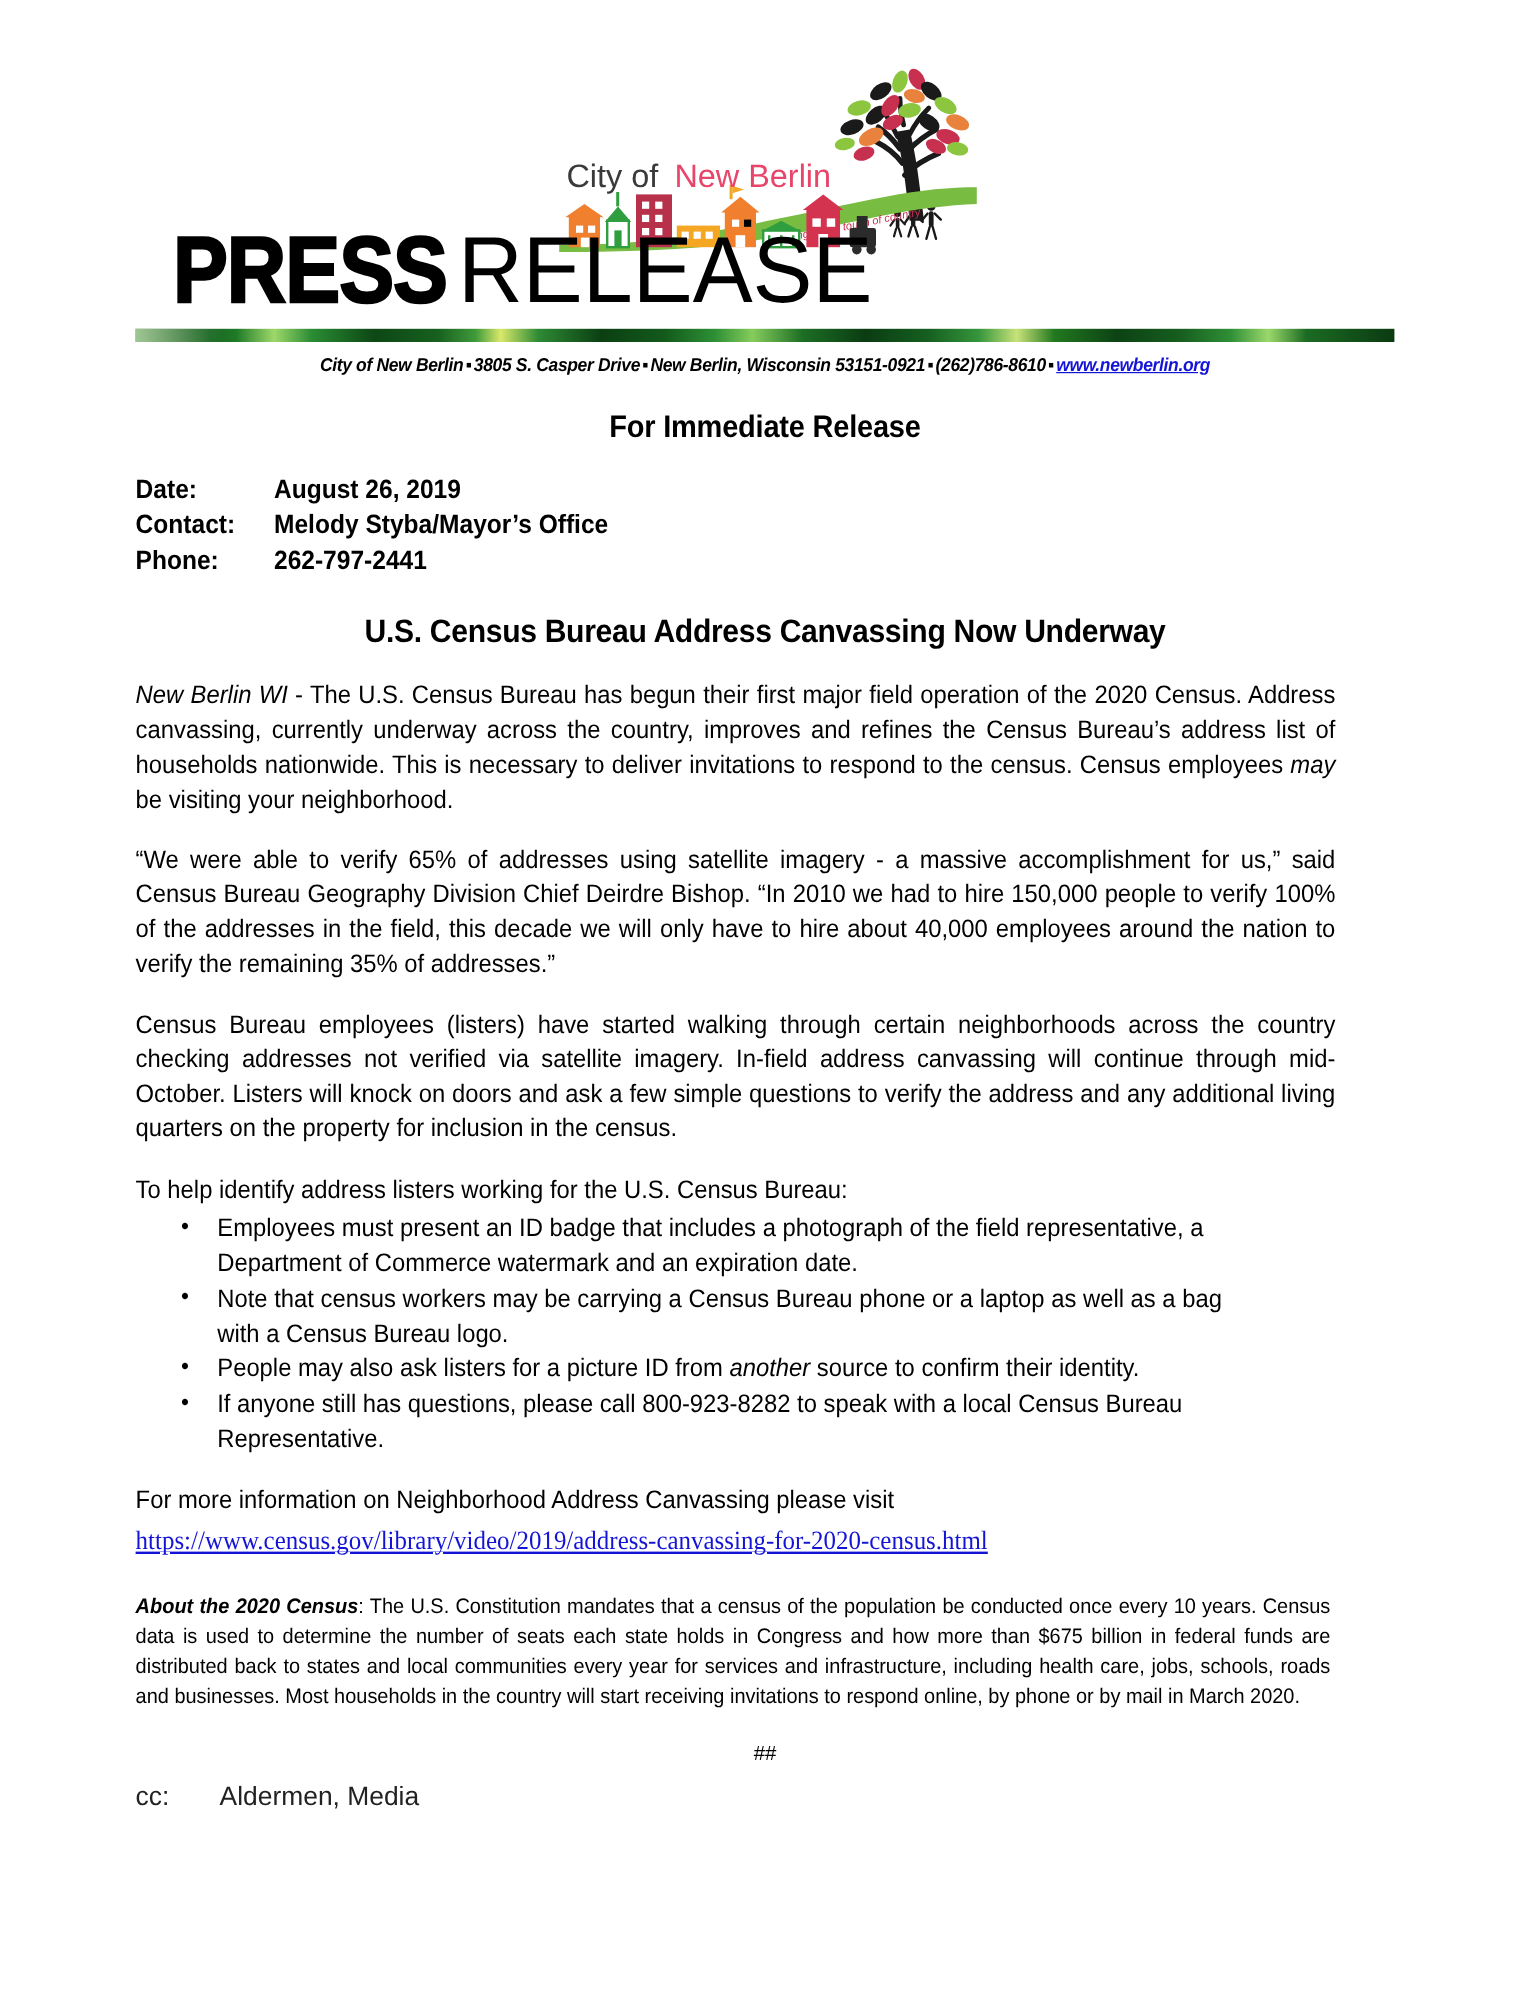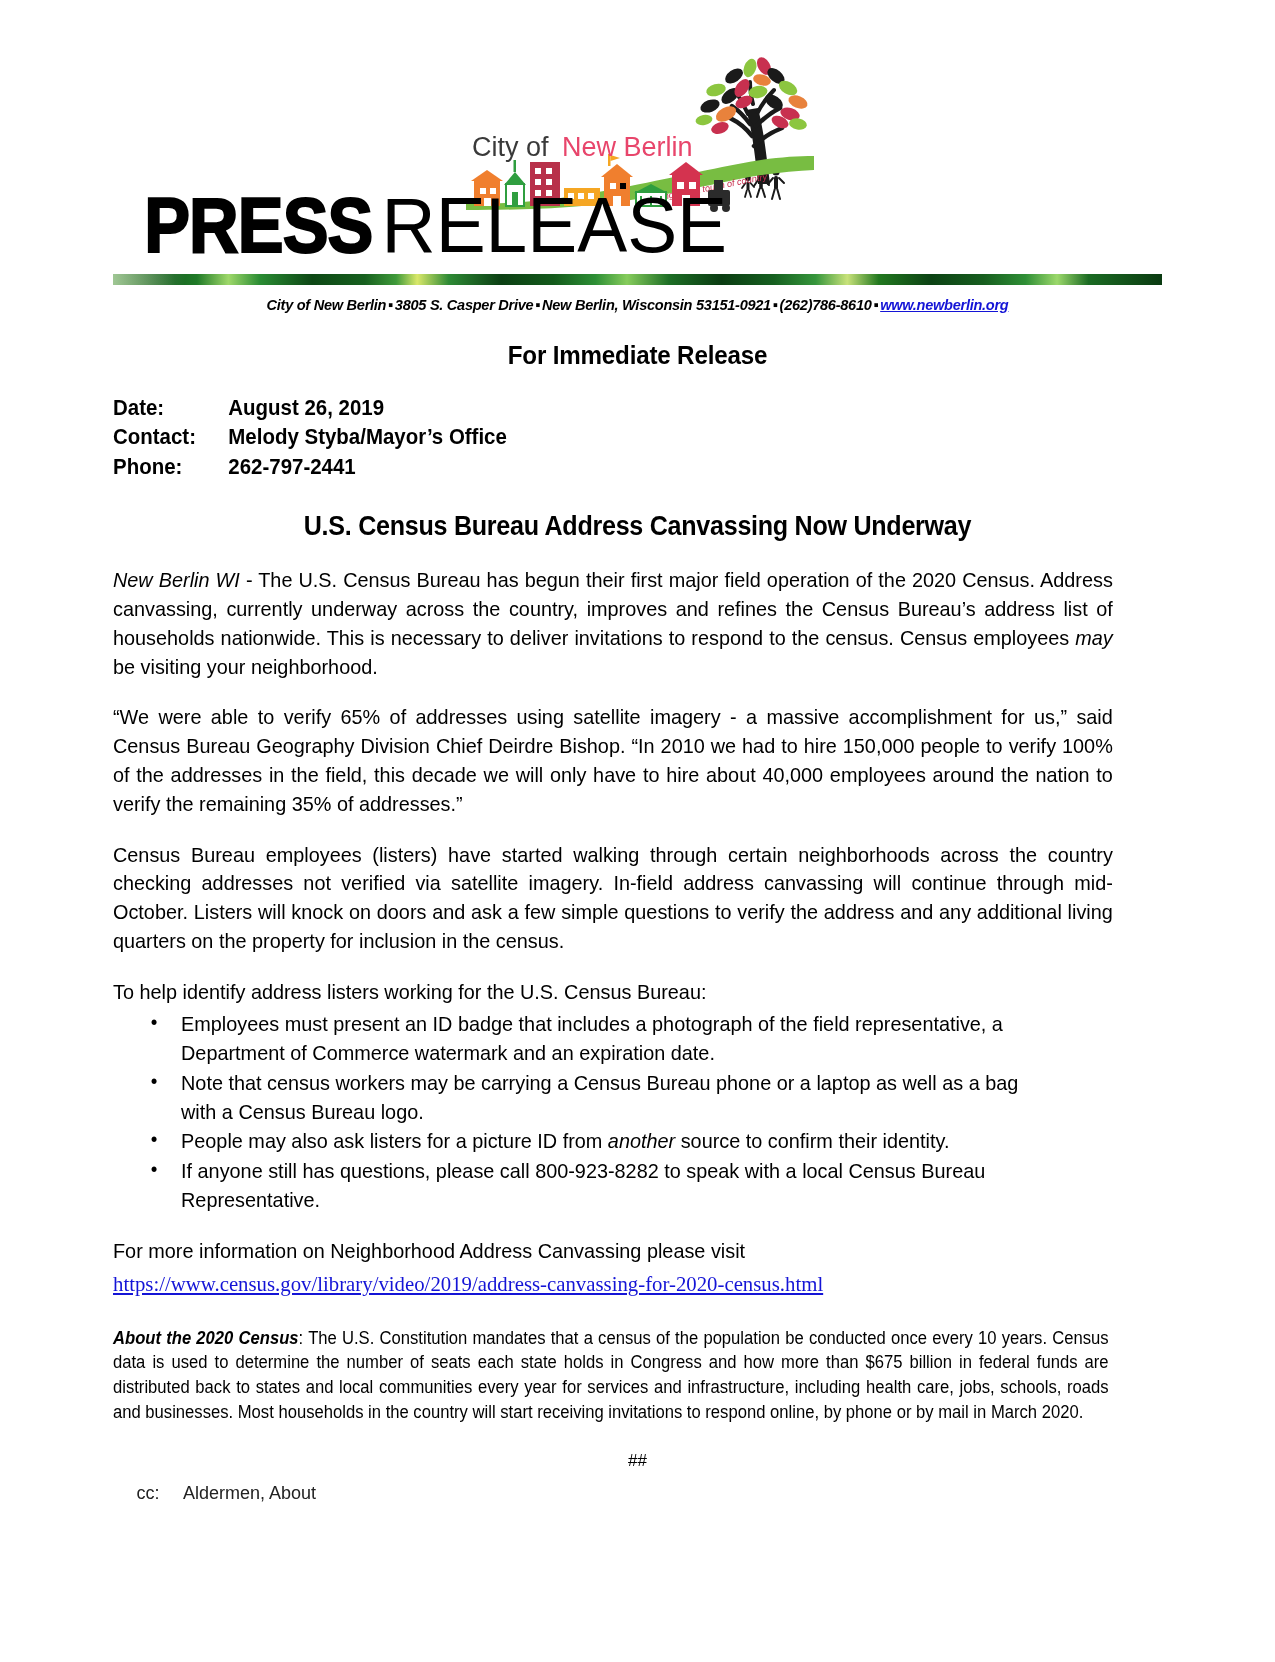--- a/index.html
+++ b/index.html
@@ -195,23 +195,22 @@
   
   .hashes {
     text-align: center;
     font-size: 17px;
     margin-top: 26px;
     font-weight: normal;
   }
   .cc-row {
     display: flex;
     margin-top: 12px;
-    font-size: 18px;
+    font-size: 22px;
     color: #222;
-    text-align: center;
   }
   .cc-label { width: 70px; flex: 0 0 70px; }
 </style>
 </head>
 <body>
 
 <div class="page">
 
   <div class="logo-wrap">
     <div class="logo">
@@ -376,16 +375,16 @@
   </div>
 
   <div class="about">
     <b>About the 2020 Census</b><span>:  The U.S. Constitution mandates that a census of the population be conducted once every 10 years.  Census data is used to determine the number of seats each state holds in Congress and how more than $675 billion in federal funds are distributed back to states and local communities every year for services and infrastructure, including health care, jobs, schools, roads and businesses.  Most households in the country will start receiving invitations to respond online, by phone or by mail in March 2020.</span>
   </div>
 
   <div class="hashes">##</div>
 
   <div class="cc-row">
     <div class="cc-label">cc:</div>
-    <div>Aldermen, About</div>
+    <div>Aldermen, Media</div>
   </div>
 
 </div>
 
 </body></html>

